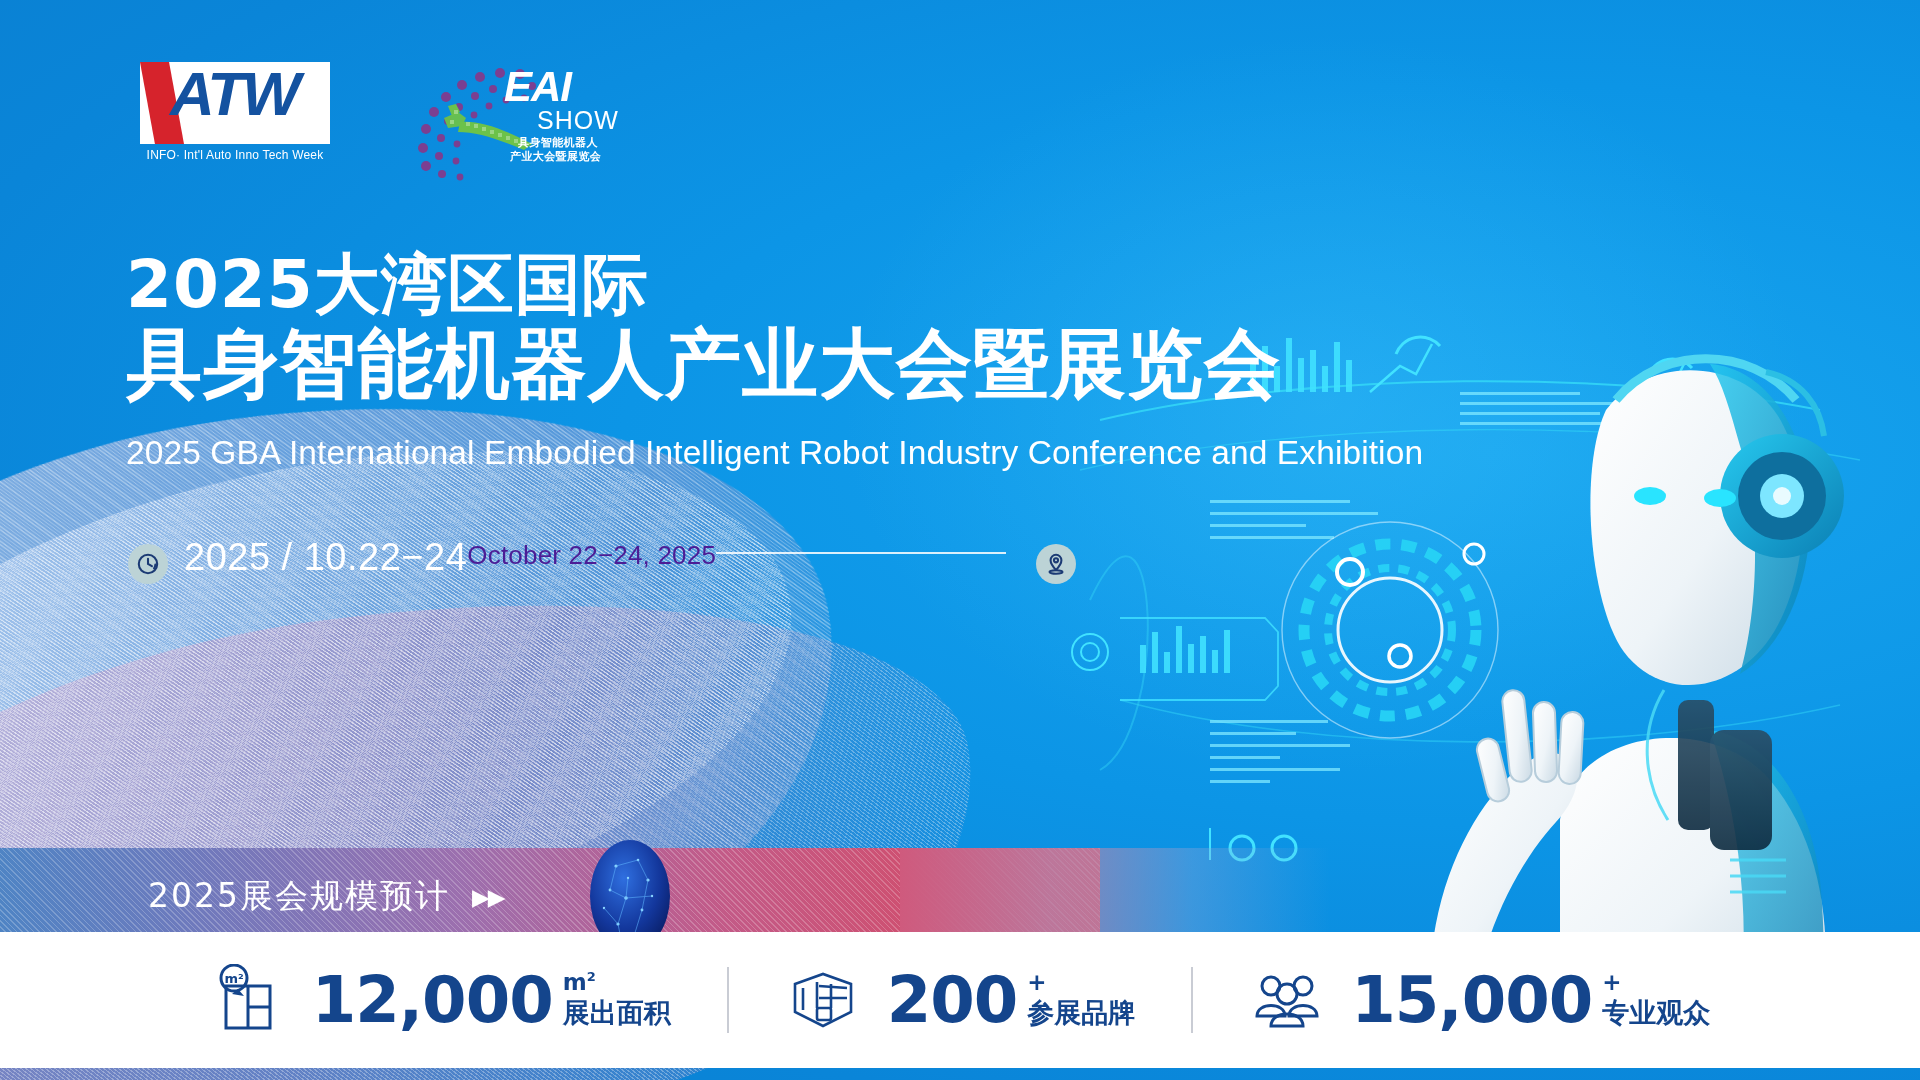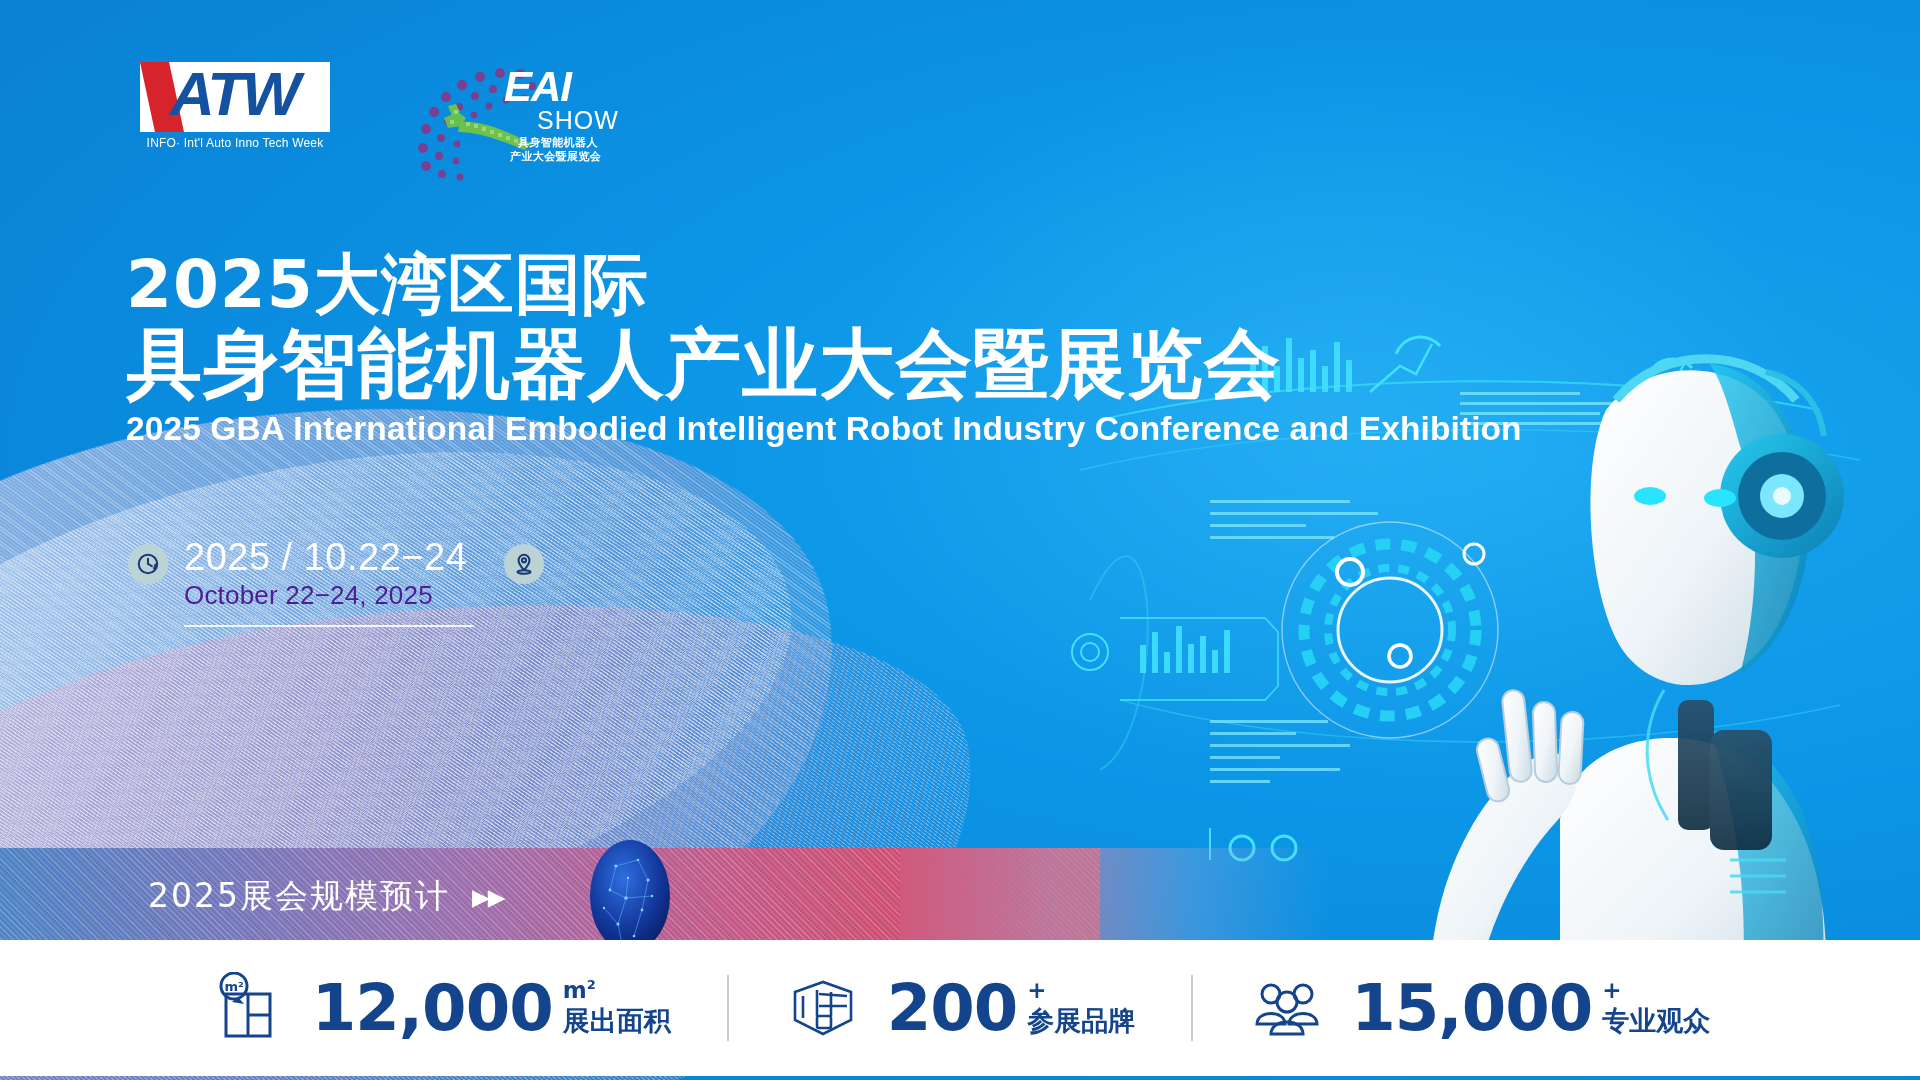--- a/index.html
+++ b/index.html
@@ -57,21 +57,21 @@
       repeating-linear-gradient(45deg, rgba(255,255,255,.45) 0 1px, rgba(255,255,255,0) 1px 3px),
       linear-gradient(120deg, rgba(210,225,250,.55), rgba(210,225,250,0) 70%);
     transform:rotate(-12deg);
   }
 
   
   .logo-row{position:absolute; left:140px; top:62px; display:flex; align-items:flex-start; gap:78px;}
 
   
   .atw{position:relative; width:190px;}
-  .atw-top{position:relative; height:70px; background:#ffffff; overflow:hidden;}
+  .atw-top{position:relative; height:82px; background:#ffffff; overflow:hidden;}
   .atw-redbar{position:absolute; left:0; top:0; width:44px; height:100%; background:#d6232c;
     clip-path:polygon(0 0,66% 0,100% 100%,34% 100%);}
   .atw-letters{
     position:absolute; left:30px; top:-4px; width:100%;
     font-family:"Liberation Sans","DejaVu Sans",sans-serif;
     font-style:italic; font-weight:700; font-size:62px; letter-spacing:-3px;
     color:#1452a0; line-height:72px;
   }
   .atw-band{
     background:#d6232c; color:#fff; text-align:center;
@@ -107,34 +107,34 @@
   .h-line1{
     font-family:"DejaVu Sans","Liberation Sans",sans-serif;
     font-weight:700; font-size:66px; color:#ffffff; line-height:1.05; letter-spacing:1px;
   }
   .h-line2{
     font-family:"DejaVu Sans","Liberation Sans",sans-serif;
     font-weight:700; font-size:76px; color:#ffffff; line-height:1.12; letter-spacing:1px;
     margin-top:2px; white-space:nowrap;
   }
   .h-en{
-    margin-top:4px;
+    margin-top:28px;
     font-family:"Liberation Sans",sans-serif;
-    font-weight:700; font-size:33.5px; color:#ffffff; letter-spacing:.1px; white-space:nowrap;
+    font-weight:400; font-size:33.5px; color:#ffffff; letter-spacing:.1px; white-space:nowrap;
   }
 
   
   .meta{position:absolute; left:128px; top:538px; display:flex; gap:30px; align-items:flex-start;}
   .meta-item{display:flex; align-items:flex-start; gap:16px;}
   .meta-icon{
     width:40px;height:40px;border-radius:50%;
     background:#bcd3d6; display:flex;align-items:center;justify-content:center;
     flex:0 0 40px; margin-top:6px;
   }
-  .meta-body{display:flex; flex-direction:column;}
+  .meta-body{display:flex; flex-direction:row;text-align:right;}
   .meta-cn{
     color:#ffffff; font-size:38px; line-height:1.05; letter-spacing:.5px;
     font-family:"Liberation Sans","DejaVu Sans",sans-serif; white-space:nowrap;
   }
   .meta-cn.venue{font-family:"DejaVu Sans","Liberation Sans",sans-serif; font-weight:700; font-size:40px;}
   .meta-en{
     color:#4c1d95; font-size:26px; margin-top:2px; letter-spacing:.2px;
     font-family:Liberation Sans, sans-serif; white-space:nowrap;
   }
   .meta-en.small{font-size:15px; letter-spacing:1.2px; margin-top:6px;}
@@ -168,21 +168,21 @@
     color:#ffffff; font-size:33px; letter-spacing:2px; white-space:nowrap;
     font-family:"DejaVu Sans","Liberation Sans",sans-serif; display:flex; align-items:center; gap:22px;
   }
   .strip-arrows{font-size:23px; letter-spacing:-2px;}
   .globe{
     position:absolute; left:582px; top:-16px; width:96px; height:128px;
   }
 
   
   .stats{
-    position:absolute; left:0; bottom:4px; width:1920px; height:136px;
+    position:absolute; left:0; bottom:12px; width:1920px; height:136px;
     background:#ffffff; display:flex; align-items:center; justify-content:center; gap:0;
   }
   .stat{display:flex; align-items:center; gap:26px; padding:0 56px;}
   .stat-icon{width:76px;height:72px;flex:0 0 76px;}
   .stat-text{display:flex; align-items:flex-end; gap:10px;}
   .stat-num{
     font-family:"DejaVu Sans","Liberation Sans",sans-serif;
     font-weight:700; font-size:64px; color:#14458c; line-height:.92; letter-spacing:-1px;
   }
   .stat-side{display:flex; flex-direction:column; align-items:flex-start; padding-bottom:2px;}

